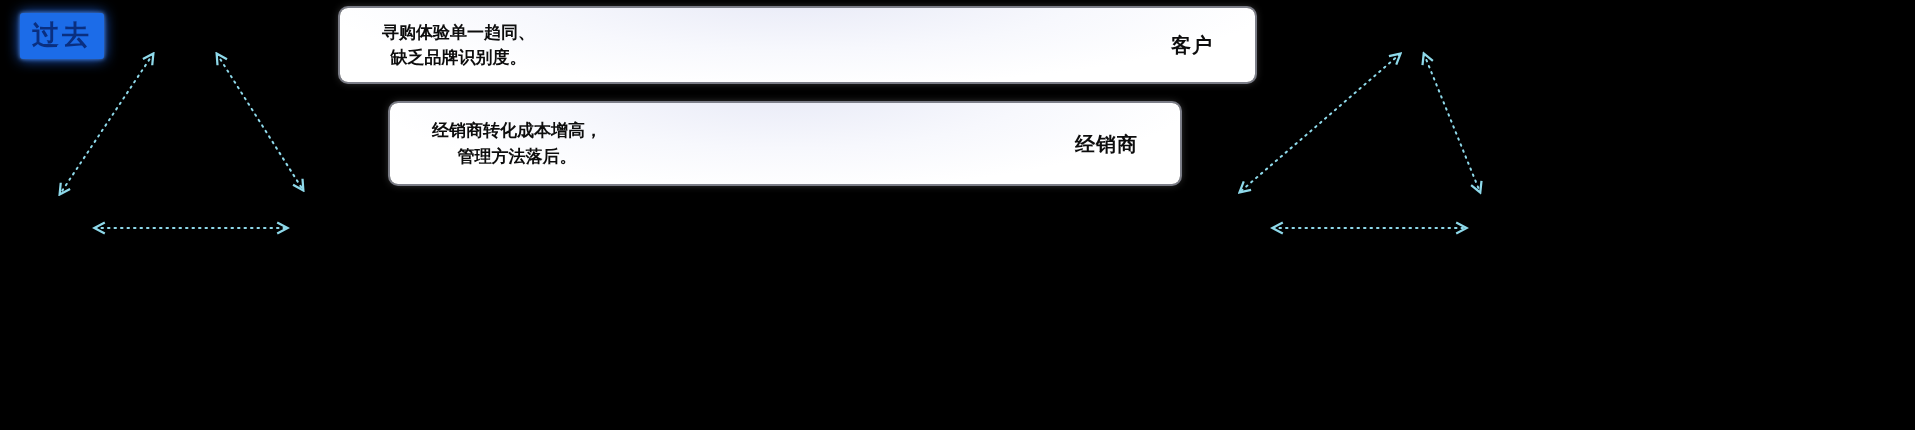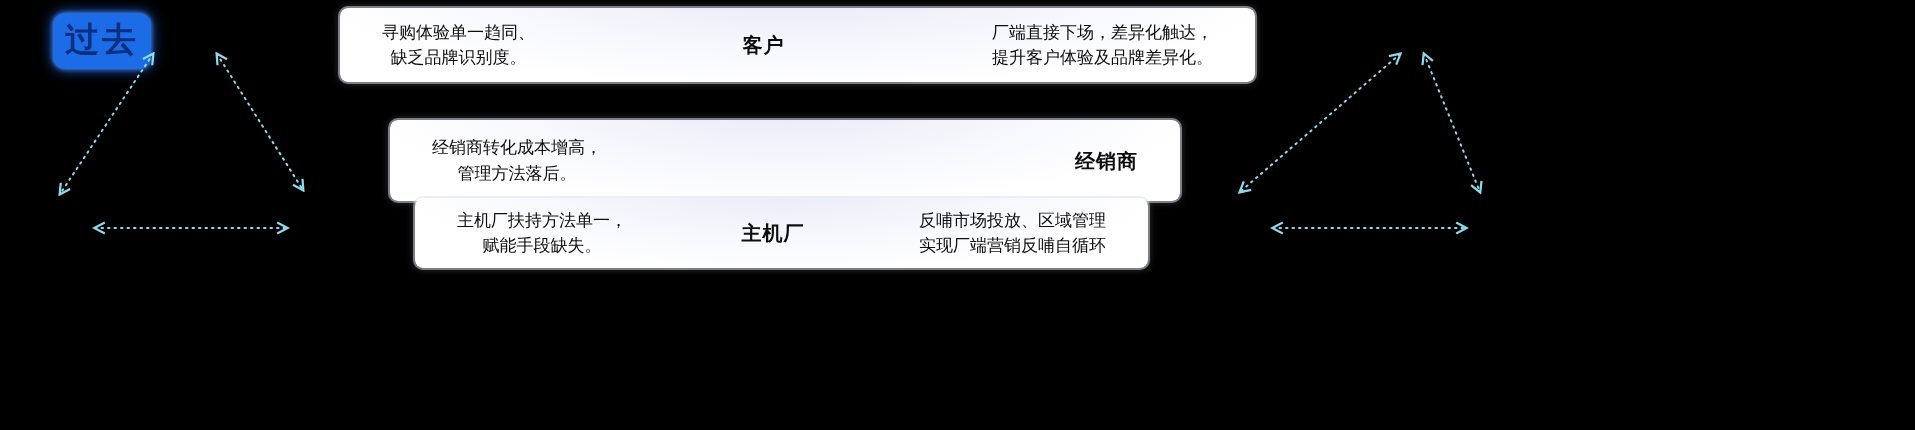--- a/index.html
+++ b/index.html
@@ -7,30 +7,29 @@
     position:relative;
     width:1915px;height:430px;
     background:#000;
     font-family:"Liberation Sans","DejaVu Sans",sans-serif;
     overflow:hidden;
   }
 
   
   .badge{
     position:absolute;
-    font-size:34px;
+    font-size:27px;
     font-weight:700;
     letter-spacing:3px;
     color:#0a2f80;
     background:#1c6ce8;
     padding:4px 12px 6px 12px;
-    border-radius:12px;
+    border-radius:3px;
     box-shadow:0 0 14px rgba(35,110,245,.95),0 0 4px rgba(130,185,255,.85);
     white-space:nowrap;
-    margin-left:33px;
   }
   .badge.past{left:20px;top:13px;}
   .badge.future{left:1452px;top:13px;}
 
   
   .tri{position:absolute;}
   .tri.left{left:35px;top:42px;}
   .tri.right{left:1228px;top:42px;}
   .tri line{
     stroke:#8ed9ea;
@@ -45,30 +44,30 @@
     display:flex;
     align-items:center;
     justify-content:space-between;
     box-sizing:border-box;
     padding:0 42px;
     border-radius:8px;
     background:radial-gradient(ellipse at 50% -20%,#e7e9f6 0%,#f7f8fd 45%,#ffffff 75%);
     box-shadow:0 0 0 2px rgba(215,220,240,.5),0 0 9px rgba(255,255,255,.30);
   }
   .row1{left:340px;top:8px;width:915px;height:74px;}
-  .row2{left:390px;top:120px;width:790px;height:81px;}
+  .row2{left:390px;top:103px;width:790px;height:81px;}
   .row3{left:415px;top:198px;width:733px;height:70px;}
 
   .cell{
     color:#0d0d0d;
     font-size:17px;
     line-height:1.5;
     text-align:center;
     white-space:pre-line;
-    font-weight:400;
+    font-weight:700;
   }
   .cell.role{
     font-size:20px;
     font-weight:700;
     letter-spacing:1px;
     white-space:nowrap;
   }
 </style>
 </head>
 <body>
@@ -96,31 +95,22 @@
     </defs>
     <line x1="172" y1="12" x2="12" y2="150" marker-start="url(#ahR)" marker-end="url(#ahR)"></line>
     <line x1="196" y1="12" x2="252" y2="150" marker-start="url(#ahR)" marker-end="url(#ahR)"></line>
     <line x1="45" y1="186" x2="238" y2="186" marker-start="url(#ahR)" marker-end="url(#ahR)"></line>
   </svg>
 
   <div class="row row1">
     <div class="cell">寻购体验单一趋同、
 缺乏品牌识别度。</div>
     <div class="cell role">客户</div>
-    <div class="cell">厂端直接下场，差异化触达，
-提升客户体验及品牌差异化。</div>
   </div>
 
   <div class="row row2">
     <div class="cell">经销商转化成本增高，
 管理方法落后。</div>
     <div class="cell role">经销商</div>
   </div>
 
-  <div class="row row3">
-    <div class="cell">主机厂扶持方法单一，
-赋能手段缺失。</div>
-    <div class="cell role">主机厂</div>
-    <div class="cell">反哺市场投放、区域管理
-实现厂端营销反哺自循环</div>
-  </div>
 
 </div>
 
 </body></html>

